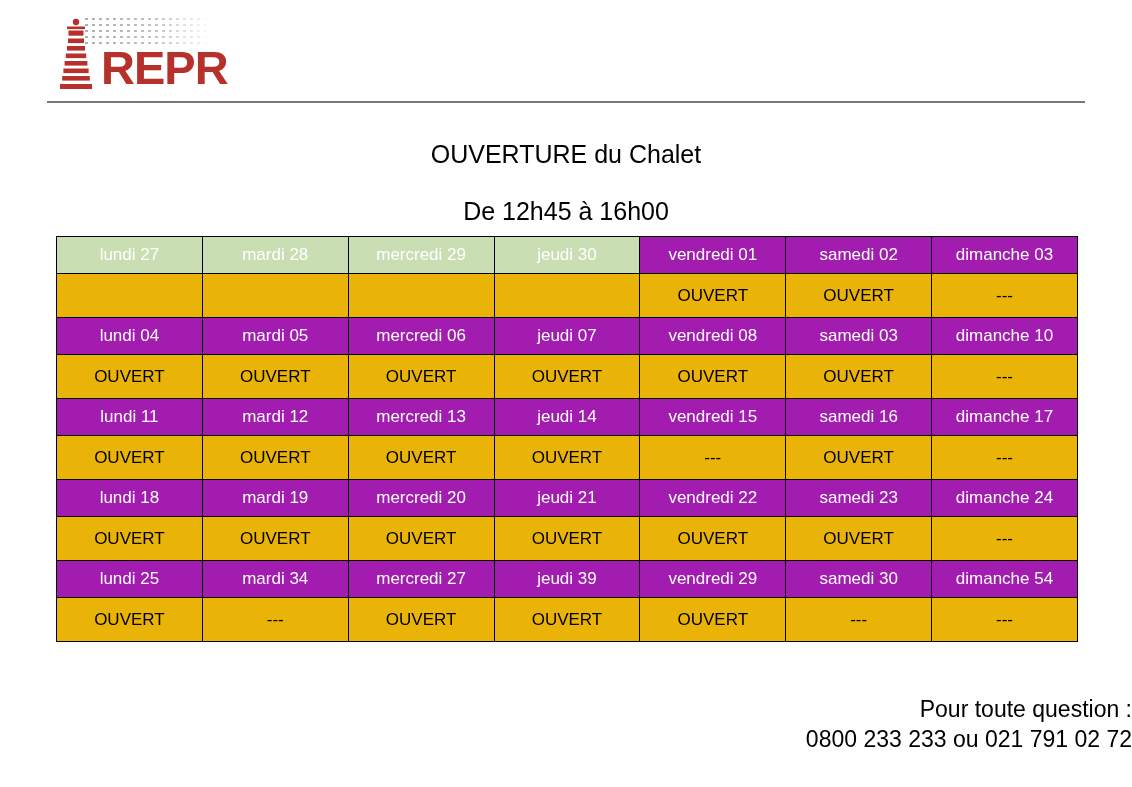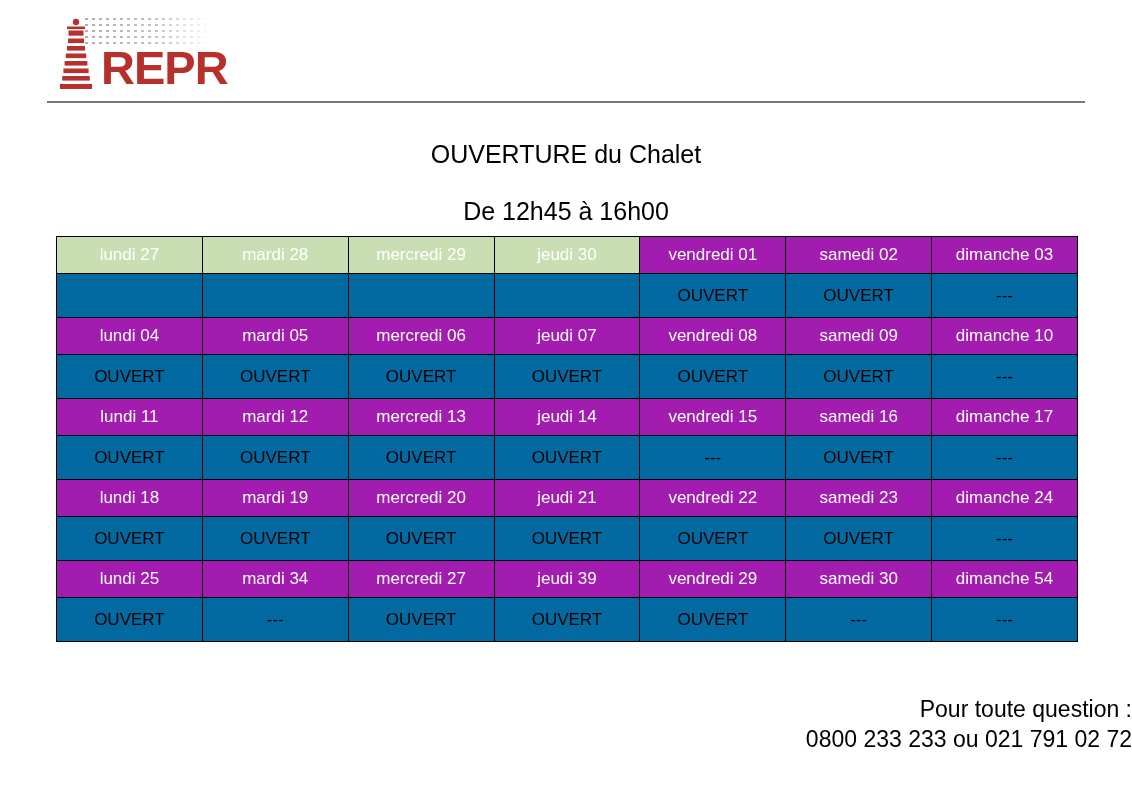--- a/index.html
+++ b/index.html
@@ -99,21 +99,21 @@
     height: 36px;
     color: #ffffff;
     background: #a21caf;
   }
   #calendar tr.day-row td.prev-month {
     background: #c9dfb3;
     color: #ffffff;
   }
   #calendar tr.status-row td {
     height: 43px;
-    background: #0369a1;
+    background: #eab308;
     color: #000000;
   }
 
   
   #footer-block {
     position: absolute;
     left: 0;
     top: 694px;
     width: 1132px;
     text-align: right;
@@ -174,21 +174,21 @@
         <td>OUVERT</td>
         <td>OUVERT</td>
         <td>---</td>
       </tr>
       <tr class="day-row">
         <td>lundi 04</td>
         <td>mardi 05</td>
         <td>mercredi 06</td>
         <td>jeudi 07</td>
         <td>vendredi 08</td>
-        <td>samedi 09</td>
+        <td>samedi 03</td>
         <td>dimanche 10</td>
       </tr>
       <tr class="status-row">
         <td>OUVERT</td>
         <td>OUVERT</td>
         <td>OUVERT</td>
         <td>OUVERT</td>
         <td>OUVERT</td>
         <td>OUVERT</td>
         <td>---</td>

